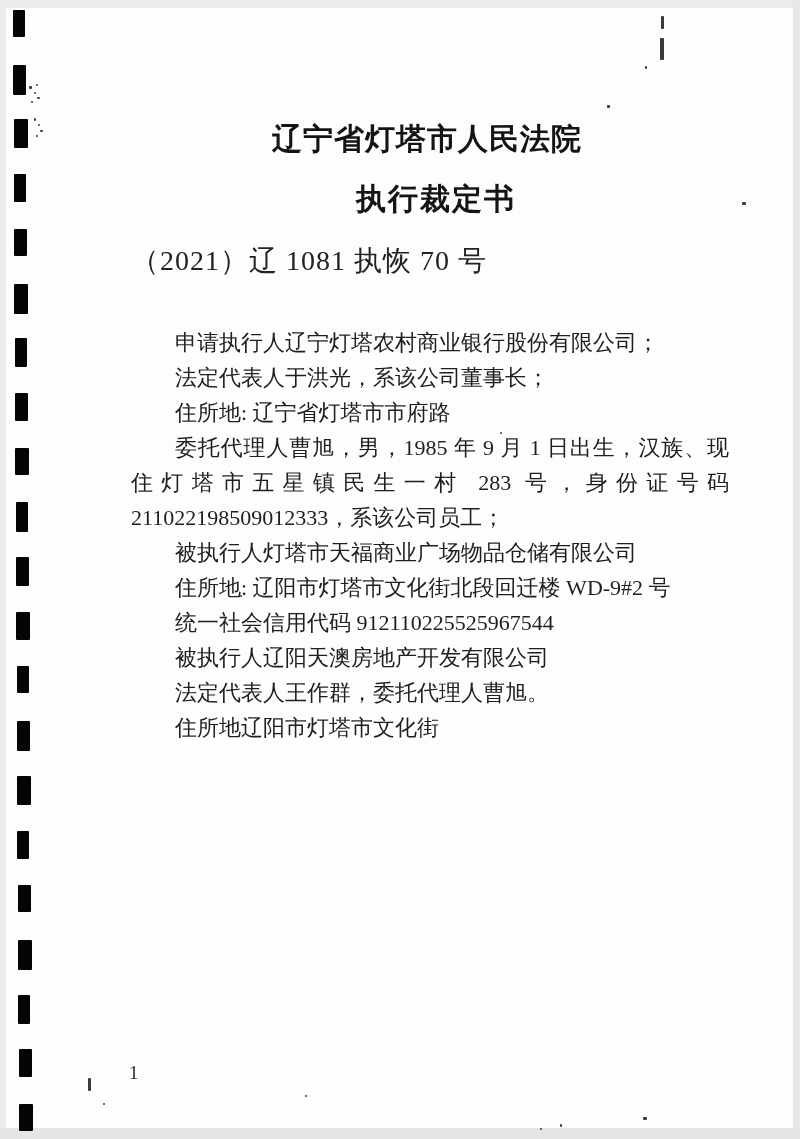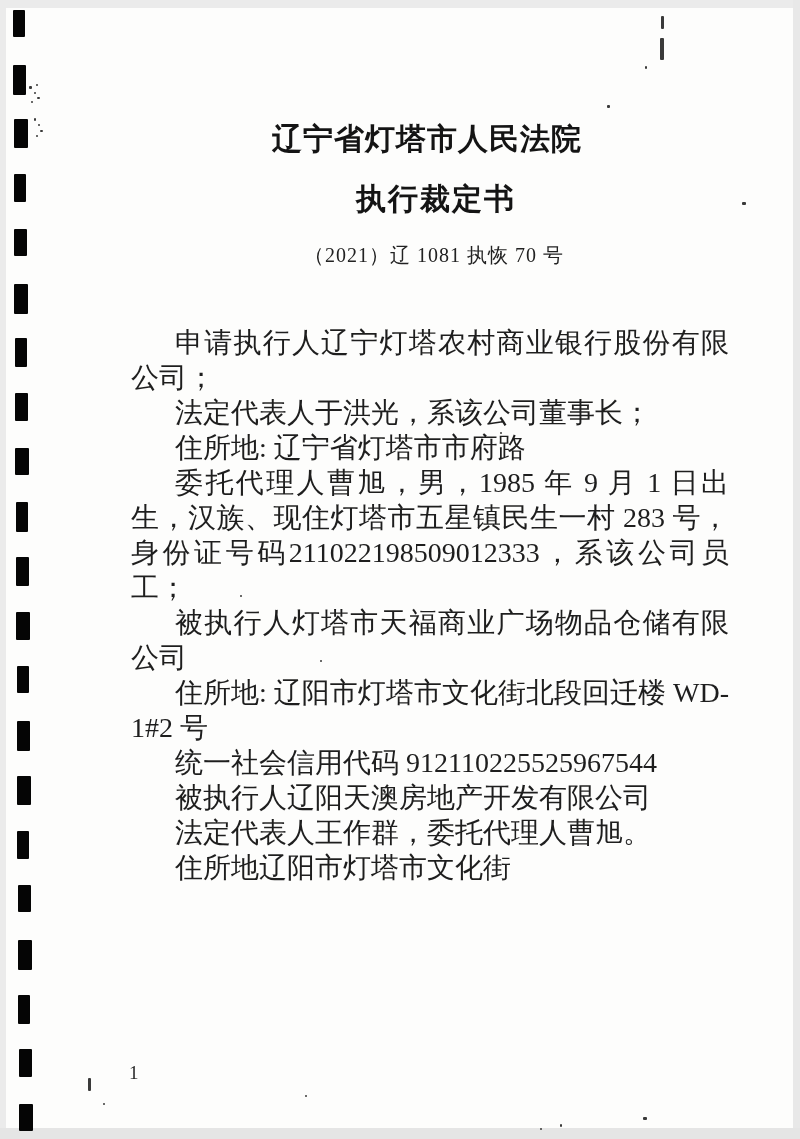--- a/index.html
+++ b/index.html
@@ -75,32 +75,32 @@
     font-weight: bold;
     letter-spacing: 2px;
     color: #141414;
     white-space: nowrap;
   }
   .case-number {
     position: absolute;
     left: 131px;
     top: 242px;
     width: 606px;
-    text-align: center;
-    font-size: 20px;
+    text-align: left;
+    font-size: 28px;
     letter-spacing: 1px;
     color: #222;
     white-space: nowrap;
   }
   .body-text {
     position: absolute;
     left: 131px;
     top: 325px;
     width: 598px;
-    font-size: 28px;
+    font-size: 22px;
     line-height: 35px;
     color: #1e1e1e;
   }
   .body-text p {
     margin: 0;
     text-indent: 44px;
     text-align: justify;
     text-justify: inter-character;
   }
   .page-number {
@@ -170,20 +170,20 @@
 <div class="court-name">辽宁省灯塔市人民法院</div>
 <div class="doc-type">执行裁定书</div>
 <div class="case-number">（2021）辽 1081 执恢 70 号</div>
 
 <div class="body-text">
   <p>申请执行人辽宁灯塔农村商业银行股份有限公司；</p>
   <p>法定代表人于洪光，系该公司董事长；</p>
   <p>住所地: 辽宁省灯塔市市府路</p>
   <p>委托代理人曹旭，男，1985 年 9 月 1 日出生，汉族、现住灯塔市五星镇民生一村 283 号，身份证号码211022198509012333，系该公司员工；</p>
   <p>被执行人灯塔市天福商业广场物品仓储有限公司</p>
-  <p>住所地: 辽阳市灯塔市文化街北段回迁楼 WD-1#2 号</p>
+  <p>住所地: 辽阳市灯塔市文化街北段回迁楼 WD-9#2 号</p>
   <p>统一社会信用代码 912110225525967544</p>
   <p>被执行人辽阳天澳房地产开发有限公司</p>
   <p>法定代表人王作群，委托代理人曹旭。</p>
   <p>住所地辽阳市灯塔市文化街</p>
 </div>
 
 <div class="page-number">1</div>
 
 </body></html>

